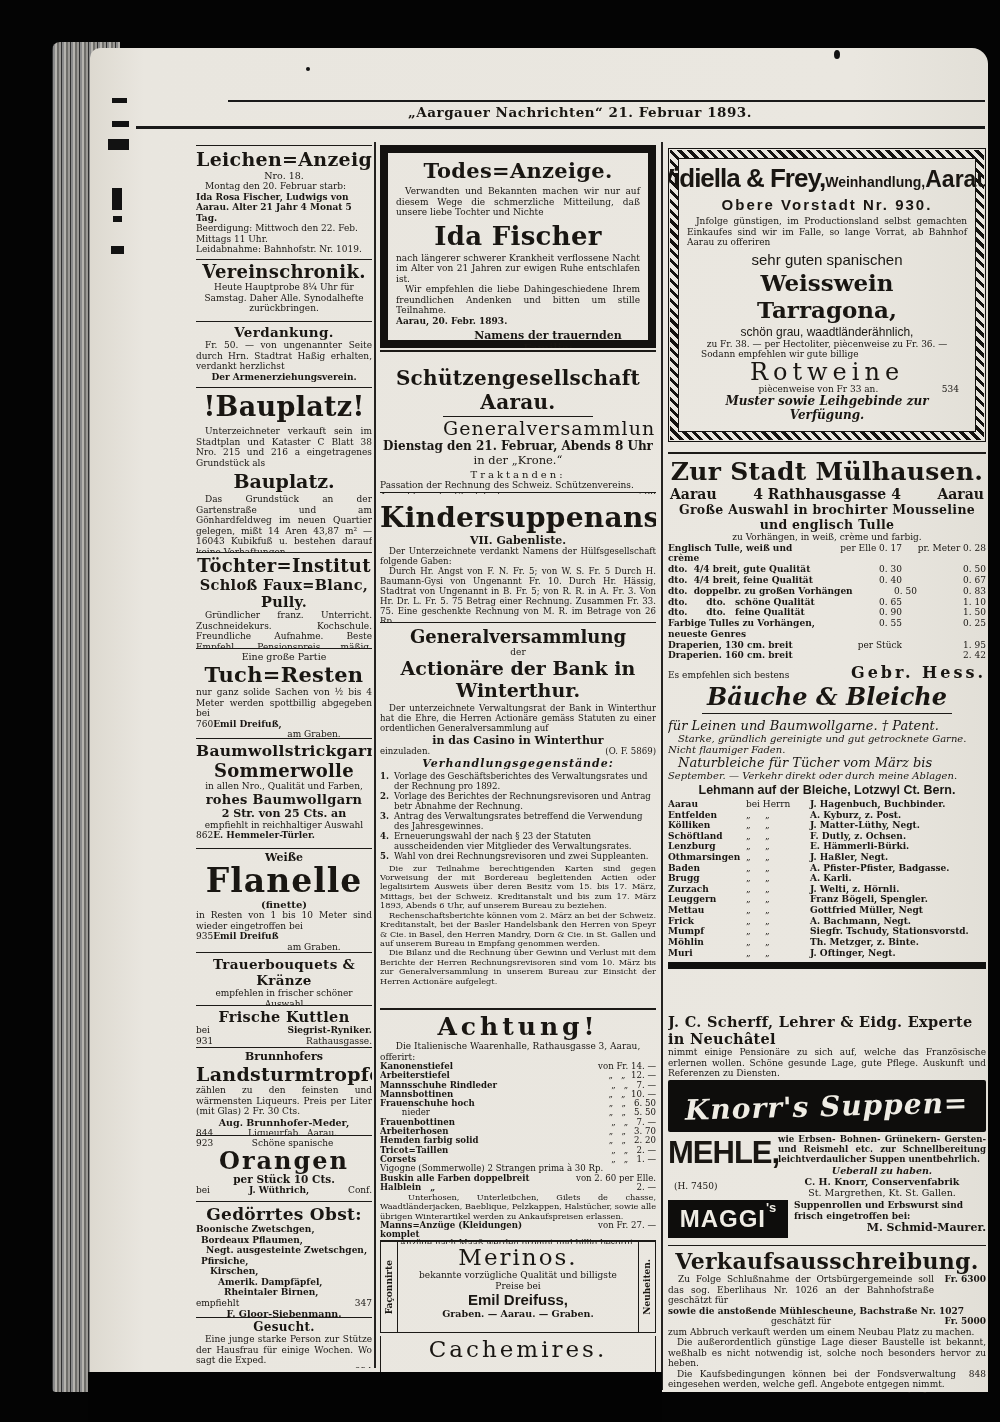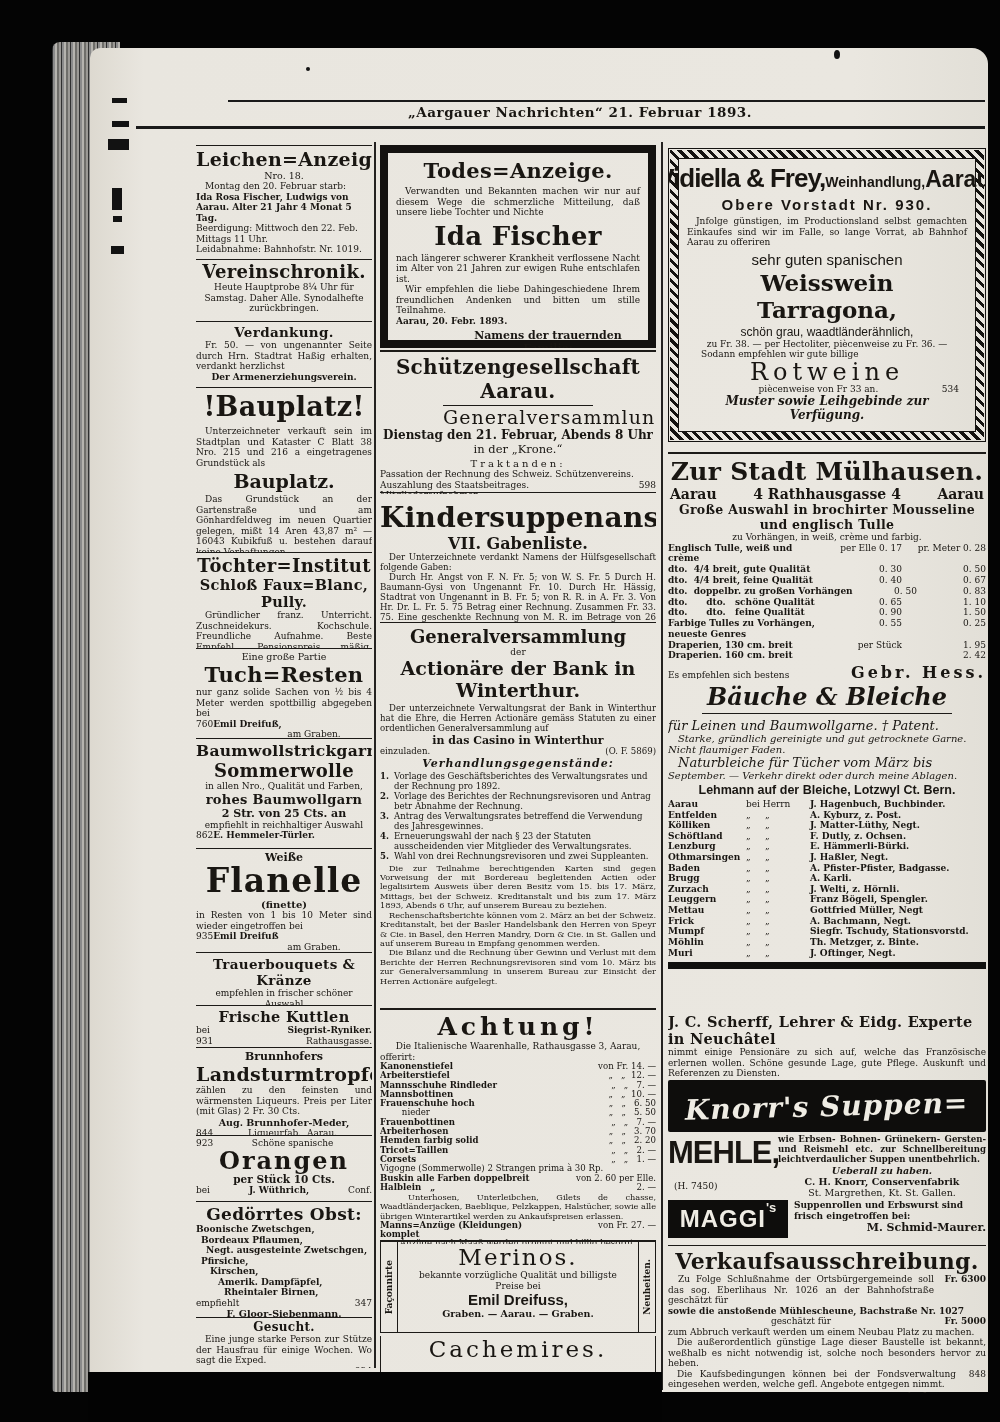--- a/index.html
+++ b/index.html
@@ -238,37 +238,37 @@
       <div class="c h-frak" style="font-size:26px;margin:3px 0 2px;">Ida Fischer</div>
       <div class="t9 j">nach längerer schwerer Krankheit verflossene Nacht im Alter von 21 Jahren zur ewigen Ruhe entschlafen ist.</div>
       <div class="t9 j ind">Wir empfehlen die liebe Dahingeschiedene Ihrem freundlichen Andenken und bitten um stille Teilnahme.</div>
       <div class="t9 b">Aarau, 20. Febr. 1893.</div>
       <div class="b" style="font-size:11px;text-align:center;padding-left:60px;margin-top:3px;">Namens der trauernden Familie:</div>
 
     </div>
   </div>
 
   <div class="sec rt2" style="top:208px;height:142px;">
-    <div class="c h-frak" style="font-size:20px;margin-top:3px;">Schützengesellschaft Aarau.</div>
+    <div class="c h-frak" style="font-size:20px;margin-top:14px;">Schützengesellschaft Aarau.</div>
     <div class="c" style="font-size:19px;letter-spacing:1px;border-top:1px solid #1c1a17;width:150px;margin:2px auto 0;">Generalversammlung</div>
     <div class="c b" style="font-size:12px;">Dienstag den 21. Februar, Abends 8 Uhr</div>
     <div class="c" style="font-size:11.5px;">in der „Krone.“</div>
     <div class="c" style="font-size:10px;letter-spacing:3px;margin-top:2px;">Traktanden:</div>
     <div class="t9">Passation der Rechnung des Schweiz. Schützenvereins.</div>
     <div class="row t9">
         <span>Auszahlung des Staatsbeitrages.</span>
         <span>598</span>
       </div>
     <div class="t9">Mitgliederaufnahmen.</div>
 
   </div>
 
   <div class="sec rt" style="top:350px;height:130px;">
     <div class="c h-frak" style="font-size:28px;margin-top:8px;">Kindersuppenanstalt.</div>
-    <div class="c b" style="font-size:16px;">VII. Gabenliste.</div>
+    <div class="c b" style="font-size:11px;">VII. Gabenliste.</div>
     <div class="t85 j ind">Der Unterzeichnete verdankt Namens der Hülfsgesellschaft folgende Gaben:</div>
     <div class="t85 j ind">Durch Hr. Angst von F. N. Fr. 5; von W. S. Fr. 5  Durch H. Baumann-Gysi von Ungenannt Fr. 10.  Durch Hr. Hässig, Stadtrat von Ungenannt in B. Fr. 5; von R. R. in A. Fr. 3.  Von Hr. Dr. L. Fr. 5. 75 Betrag einer Rechnung.  Zusammen Fr. 33. 75.  Eine geschenkte Rechnung von M. R. im Betrage von 26 Rp.</div>
     <div class="row t9">
         <span>926</span>
         <span style="padding-left:50px;"><span>Der Kassier:</span> <span class="b">H. Baumann-Gysi.</span></span>
         <span></span>
       </div>
   </div>
 
   <div class="sec rt" style="top:480px;height:386px;">

